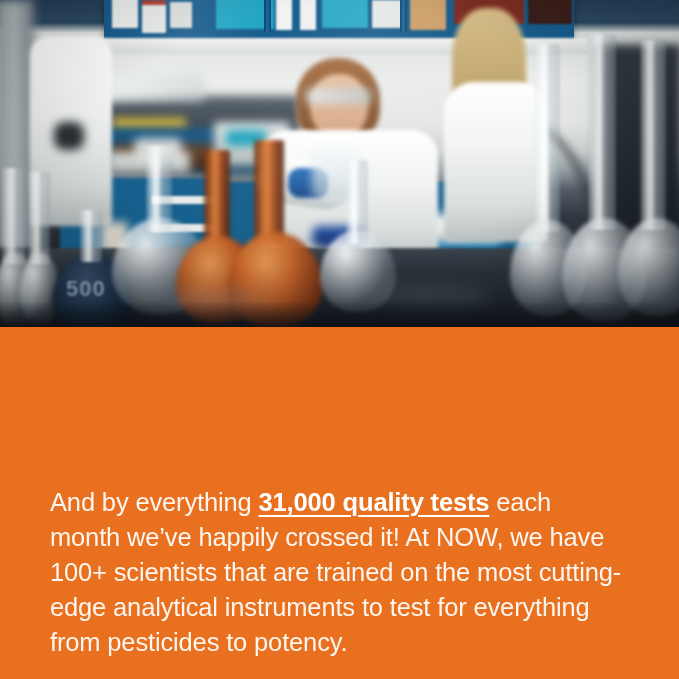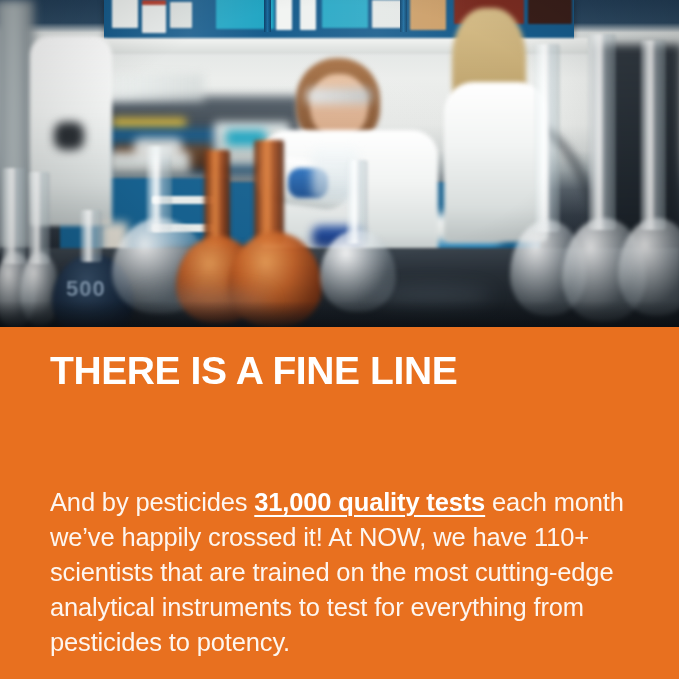--- a/index.html
+++ b/index.html
@@ -374,20 +374,19 @@
     <div class="blob softer" style="left:140px;top:290px;width:130px;height:22px;background:rgba(150,170,185,0.25);"></div>
     <div class="blob softer" style="left:372px;top:286px;width:120px;height:20px;background:rgba(150,170,185,0.20);"></div>
 
     <div class="photo-bottom-fade"></div>
     <div class="photo-grade"></div>
   </div>
 
   <div class="panel">
 
     <h1 class="headline">
-      <span class="hl-line">THERE IS A FINE LINE</span>
     </h1>
 
-    <p class="body-copy"><span>And by pesticides </span><span class="emph">31,000 quality tests</span><span> each month we’ve happily crossed it! At NOW, we have 110+ scientists that are trained on the most cutting-edge analytical instruments to test for everything from pesticides to potency.</span></p>
+    <p class="body-copy"><span>And by everything </span><span class="emph">31,000 quality tests</span><span> each month we’ve happily crossed it! At NOW, we have 100+ scientists that are trained on the most cutting-edge analytical instruments to test for everything from pesticides to potency.</span></p>
 
   </div>
 
 </div>
 
 </body></html>

